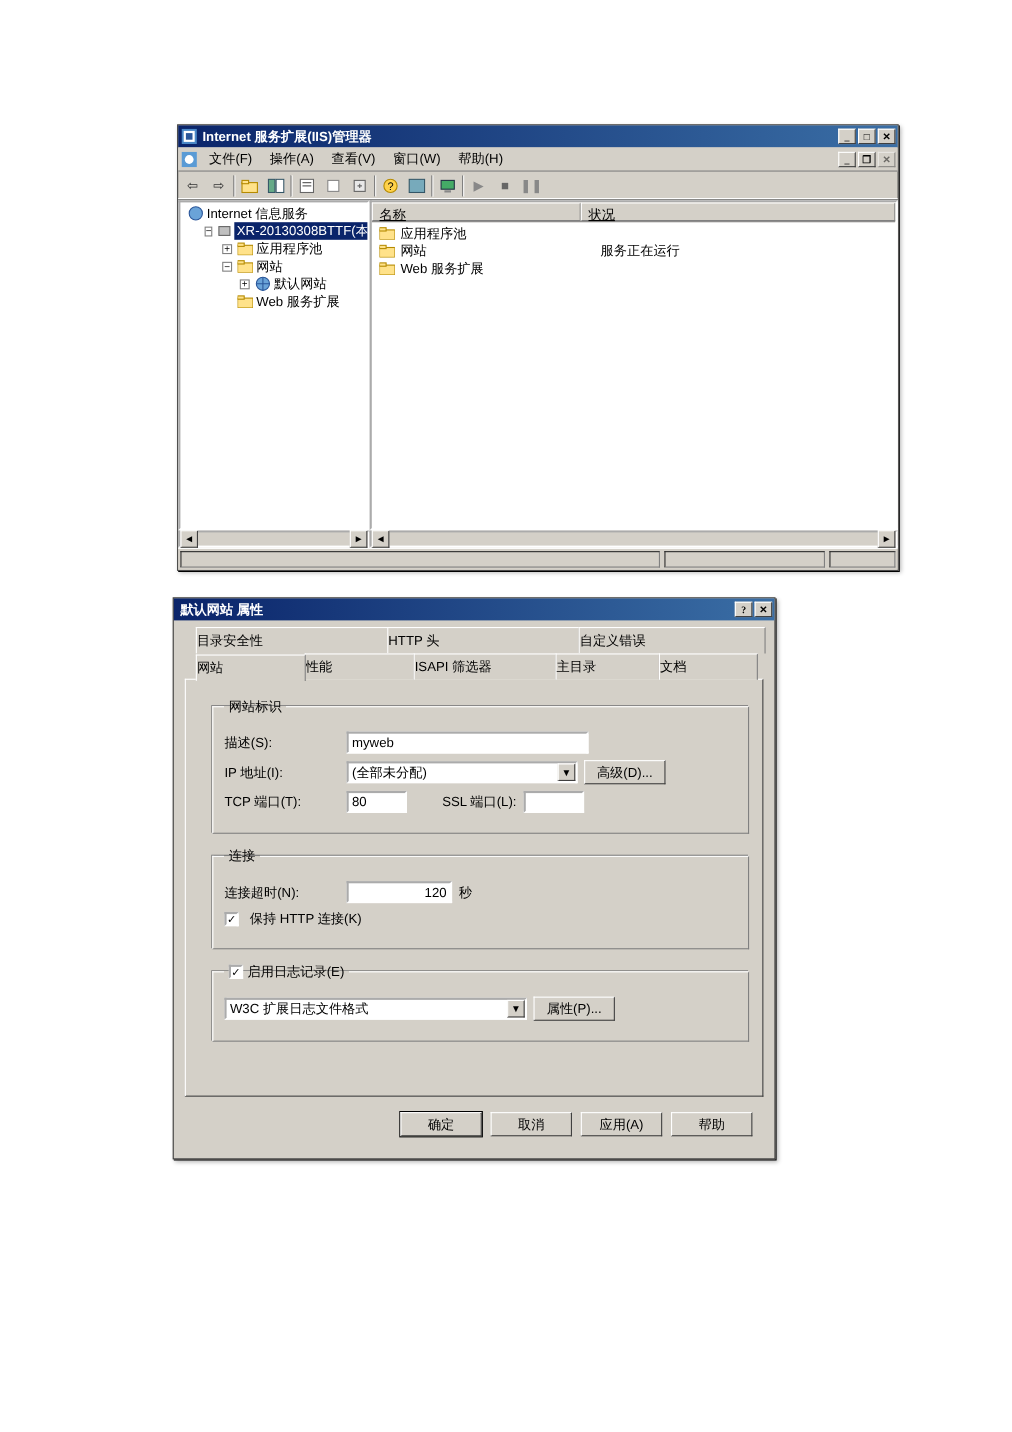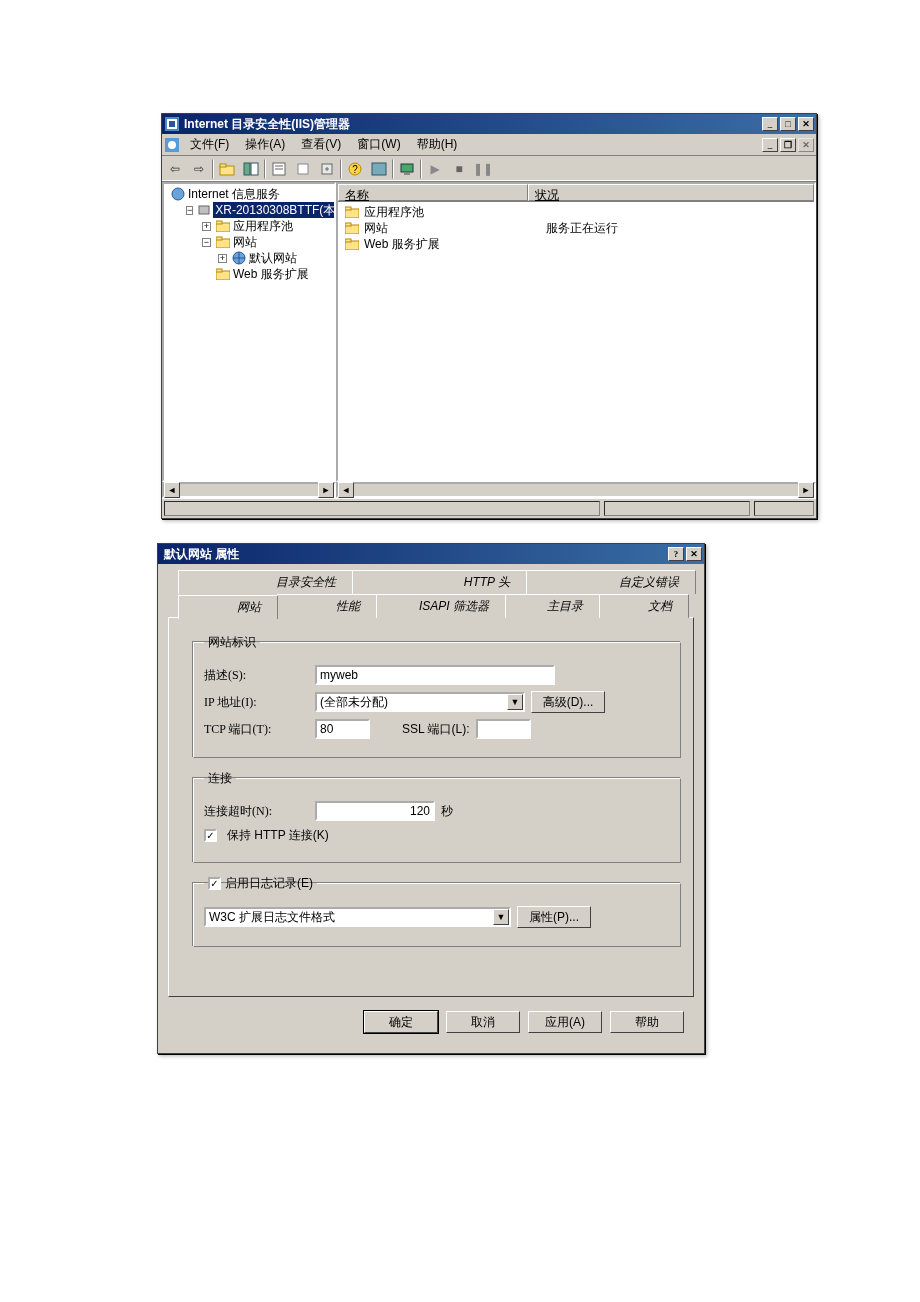--- a/index.html
+++ b/index.html
@@ -109,35 +109,35 @@
     font-size:9px; display:flex;align-items:center;justify-content:center;
   }
   .statusbar { height:20px; background:#d4d0c8; border-top:1px solid #fff; display:flex;}
   .spanel { flex:1; border:1px inset #808080; margin:2px;}
 
   
   .dlg-body { padding: 6px 10px 10px 10px; }
   .tabs-row { display:flex; margin-left:10px; }
   .tabs-row2 { display:flex; margin-left:10px; position:relative; z-index:2;}
   .tab {
-    padding: 3px 16px; min-width:85px; text-align:right;
+    padding: 3px 0; min-width:85px; text-align:left;
     border:1px solid #808080; border-bottom:none;
     background:#d4d0c8; margin-right:-1px;
-    border-top-color:#fff; border-left-color:#fff;font-style:italic;
+    border-top-color:#fff; border-left-color:#fff;
   }
   .tab.active { background:#d4d0c8; position:relative; top:1px; }
   .tab-panel {
     border:1px solid; border-color:#fff #404040 #404040 #fff;
     padding:10px 12px; min-height:380px;
     margin-top:-1px;
   }
   fieldset.grp { border:1px solid #808080; border-top-color:#fff; border-left-color:#fff; padding:8px 10px 12px 10px; margin:6px 0 12px 12px; box-shadow: -1px -1px 0 #808080;}
   fieldset.grp legend { padding:0 4px; }
   .frow { display:flex; align-items:center; margin:6px 0; gap:6px;}
-  .flabel { width:105px;font-family:Liberation Serif, serif; }
+  .flabel { width:105px; }
   input.txt, .combo {
     background:#fff; border:2px inset #fff; height:20px;
     padding:0 3px; font: inherit;
   }
   .combo { display:flex; align-items:center; justify-content:space-between; padding-right:0;}
   .combo-btn {
     width:16px; height:16px; background:#d4d0c8;
     border:1px solid; border-color:#fff #404040 #404040 #fff;
     display:flex;align-items:center;justify-content:center; font-size:9px;
   }
@@ -163,21 +163,21 @@
 
 <div class="win" style="left:161px; top:113px; width:656px;">
   <div class="titlebar">
     <span class="ticon">
       <svg width="14" height="14">
           <rect width="14" height="14" fill="#4a88c7"></rect>
           <rect x="2" y="2" width="10" height="10" fill="#fff"></rect>
           <rect x="4" y="4" width="6" height="6" fill="#2b579a"></rect>
         </svg>
     </span>
-    <span>Internet 目录安全性(IIS)管理器</span>
+    <span>Internet 服务扩展(IIS)管理器</span>
     <div class="titlebar-btns">
       <div class="tbtn">_</div>
       <div class="tbtn">□</div>
       <div class="tbtn">✕</div>
     </div>
   </div>
   <div class="menubar">
     <span class="micon">
       <svg width="14" height="14">
           <rect width="14" height="14" fill="#5a9bd5"></rect>
@@ -394,21 +394,21 @@
       <div class="tab" style="min-width:130px">ISAPI 筛选器</div>
       <div class="tab" style="min-width:95px">主目录</div>
       <div class="tab" style="min-width:90px">文档</div>
     </div>
 
     <div class="tab-panel">
       <fieldset class="grp">
         <legend>网站标识</legend>
         <div class="frow">
           <span class="flabel">描述(S):</span>
-          <input class="txt" style="width: 240px;" value="myweb">
+          <input class="txt" style="width: 220px;" value="myweb">
         </div>
         <div class="frow">
           <span class="flabel">IP 地址(I):</span>
           <div class="combo" style="width:210px">
             <span>(全部未分配)</span>
             <div class="combo-btn">▼</div>
           </div>
           <button class="winbtn">高级(D)...</button>
         </div>
         <div class="frow">
@@ -417,36 +417,36 @@
           <span style="width:20px"></span>
           <span>SSL 端口(L):</span>
           <input class="txt" style="width: 55px;" value="">
         </div>
       </fieldset>
 
       <fieldset class="grp">
         <legend>连接</legend>
         <div class="frow">
           <span class="flabel">连接超时(N):</span>
-          <input class="txt" style="width: 120px; text-align: right;" value="120">
+          <input class="txt" style="width: 96px; text-align: right;" value="120">
           <span>秒</span>
         </div>
         <div class="frow">
           <span class="chk">✓</span>
           <span>保持 HTTP 连接(K)</span>
         </div>
       </fieldset>
 
       <fieldset class="grp">
         <legend style="display:flex;align-items:center">
           <span class="chk">✓</span>
           <span>启用日志记录(E)</span>
         </legend>
         <div class="frow">
-          <div class="combo" style="width:307px">
+          <div class="combo" style="width:275px">
             <span>W3C 扩展日志文件格式</span>
             <div class="combo-btn">▼</div>
           </div>
           <button class="winbtn">属性(P)...</button>
         </div>
       </fieldset>
     </div>
 
     <div class="dlg-buttons">
       <button class="winbtn" style="box-shadow:0 0 0 1px #000">确定</button>

